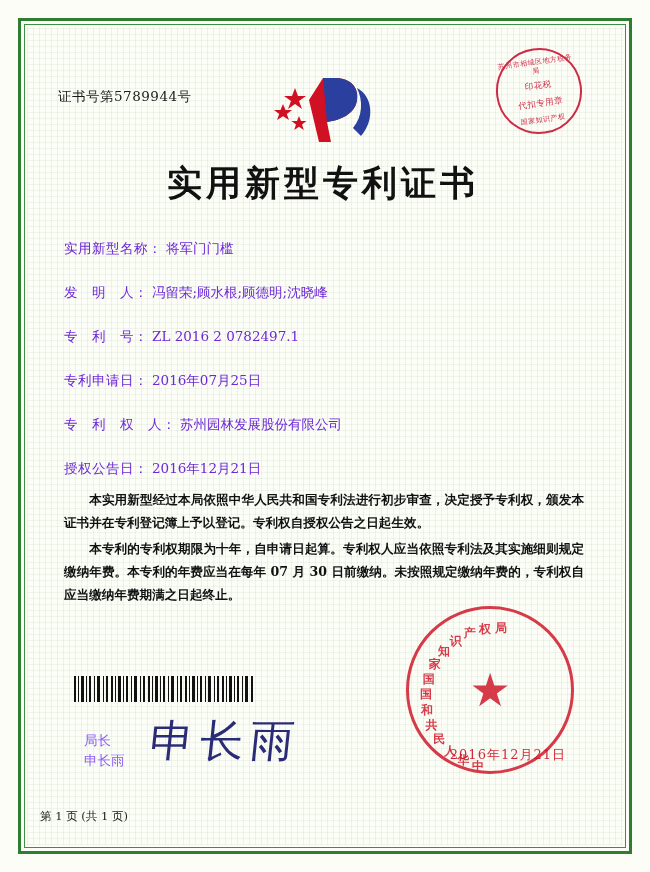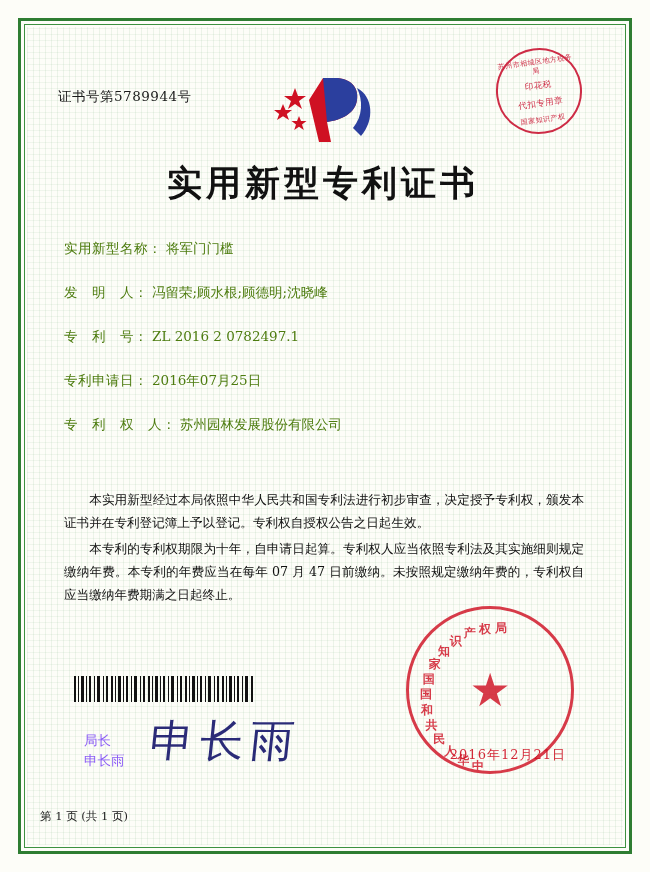--- a/index.html
+++ b/index.html
@@ -121,21 +121,21 @@
   }
 
   .fields {
     position: absolute;
     left: 24px;
     right: 24px;
     top: 200px;
   }
   .field {
     font-size: 13.5px;
-    color: #4d7c0f;
+    color: #6d28d9;
     margin-bottom: 26px;
     font-family: "DejaVu Serif", "Liberation Serif", serif;
     white-space: nowrap;
   }
   .field .lab {
     display: inline-block;
     letter-spacing: 0.5px;
   }
   .field .val {
     display: inline-block;
@@ -146,21 +146,21 @@
     position: absolute;
     left: 24px;
     right: 26px;
     top: 448px;
     font-size: 12.6px;
     line-height: 1.85;
     color: #111;
     text-align: justify;
     font-family: "DejaVu Serif", "Liberation Serif", serif;
   }
-  .para { text-indent: 2em; margin: 0 0 2px 0; }
+  .para { text-indent: 2em; margin: 0 0 2px 0; font-weight: bold; }
 
   .barcode {
     position: absolute;
     left: 34px;
     top: 636px;
     width: 180px;
     height: 26px;
   }
 
   .sign-block {
@@ -285,25 +285,28 @@
       </div>
       <div class="field">
         <span class="lab">专　利　号：</span><span class="val">ZL 2016 2 0782497.1</span>
       </div>
       <div class="field">
         <span class="lab">专利申请日：</span><span class="val">2016年07月25日</span>
       </div>
       <div class="field">
         <span class="lab">专　利　权　人：</span><span class="val">苏州园林发展股份有限公司</span>
       </div>
+      <div class="field">
+        <span class="lab">授权公告日：</span><span class="val">2016年12月21日</span>
+      </div>
     </div>
 
     <div class="paras">
       <p class="para">本实用新型经过本局依照中华人民共和国专利法进行初步审查，决定授予专利权，颁发本证书并在专利登记簿上予以登记。专利权自授权公告之日起生效。</p>
-      <p class="para">本专利的专利权期限为十年，自申请日起算。专利权人应当依照专利法及其实施细则规定缴纳年费。本专利的年费应当在每年 07 月 47 日前缴纳。未按照规定缴纳年费的，专利权自应当缴纳年费期满之日起终止。</p>
+      <p class="para">本专利的专利权期限为十年，自申请日起算。专利权人应当依照专利法及其实施细则规定缴纳年费。本专利的年费应当在每年 07 月 30 日前缴纳。未按照规定缴纳年费的，专利权自应当缴纳年费期满之日起终止。</p>
     </div>
 
     <div class="barcode">
       <svg width="180" height="26" viewBox="0 0 180 26">
         <g fill="#111">
           <rect x="0" y="0" width="2" height="26"></rect>
             <rect x="4" y="0" width="1" height="26"></rect>
           <rect x="7" y="0" width="3" height="26"></rect>
             <rect x="12" y="0" width="1" height="26"></rect>
           <rect x="15" y="0" width="2" height="26"></rect>

